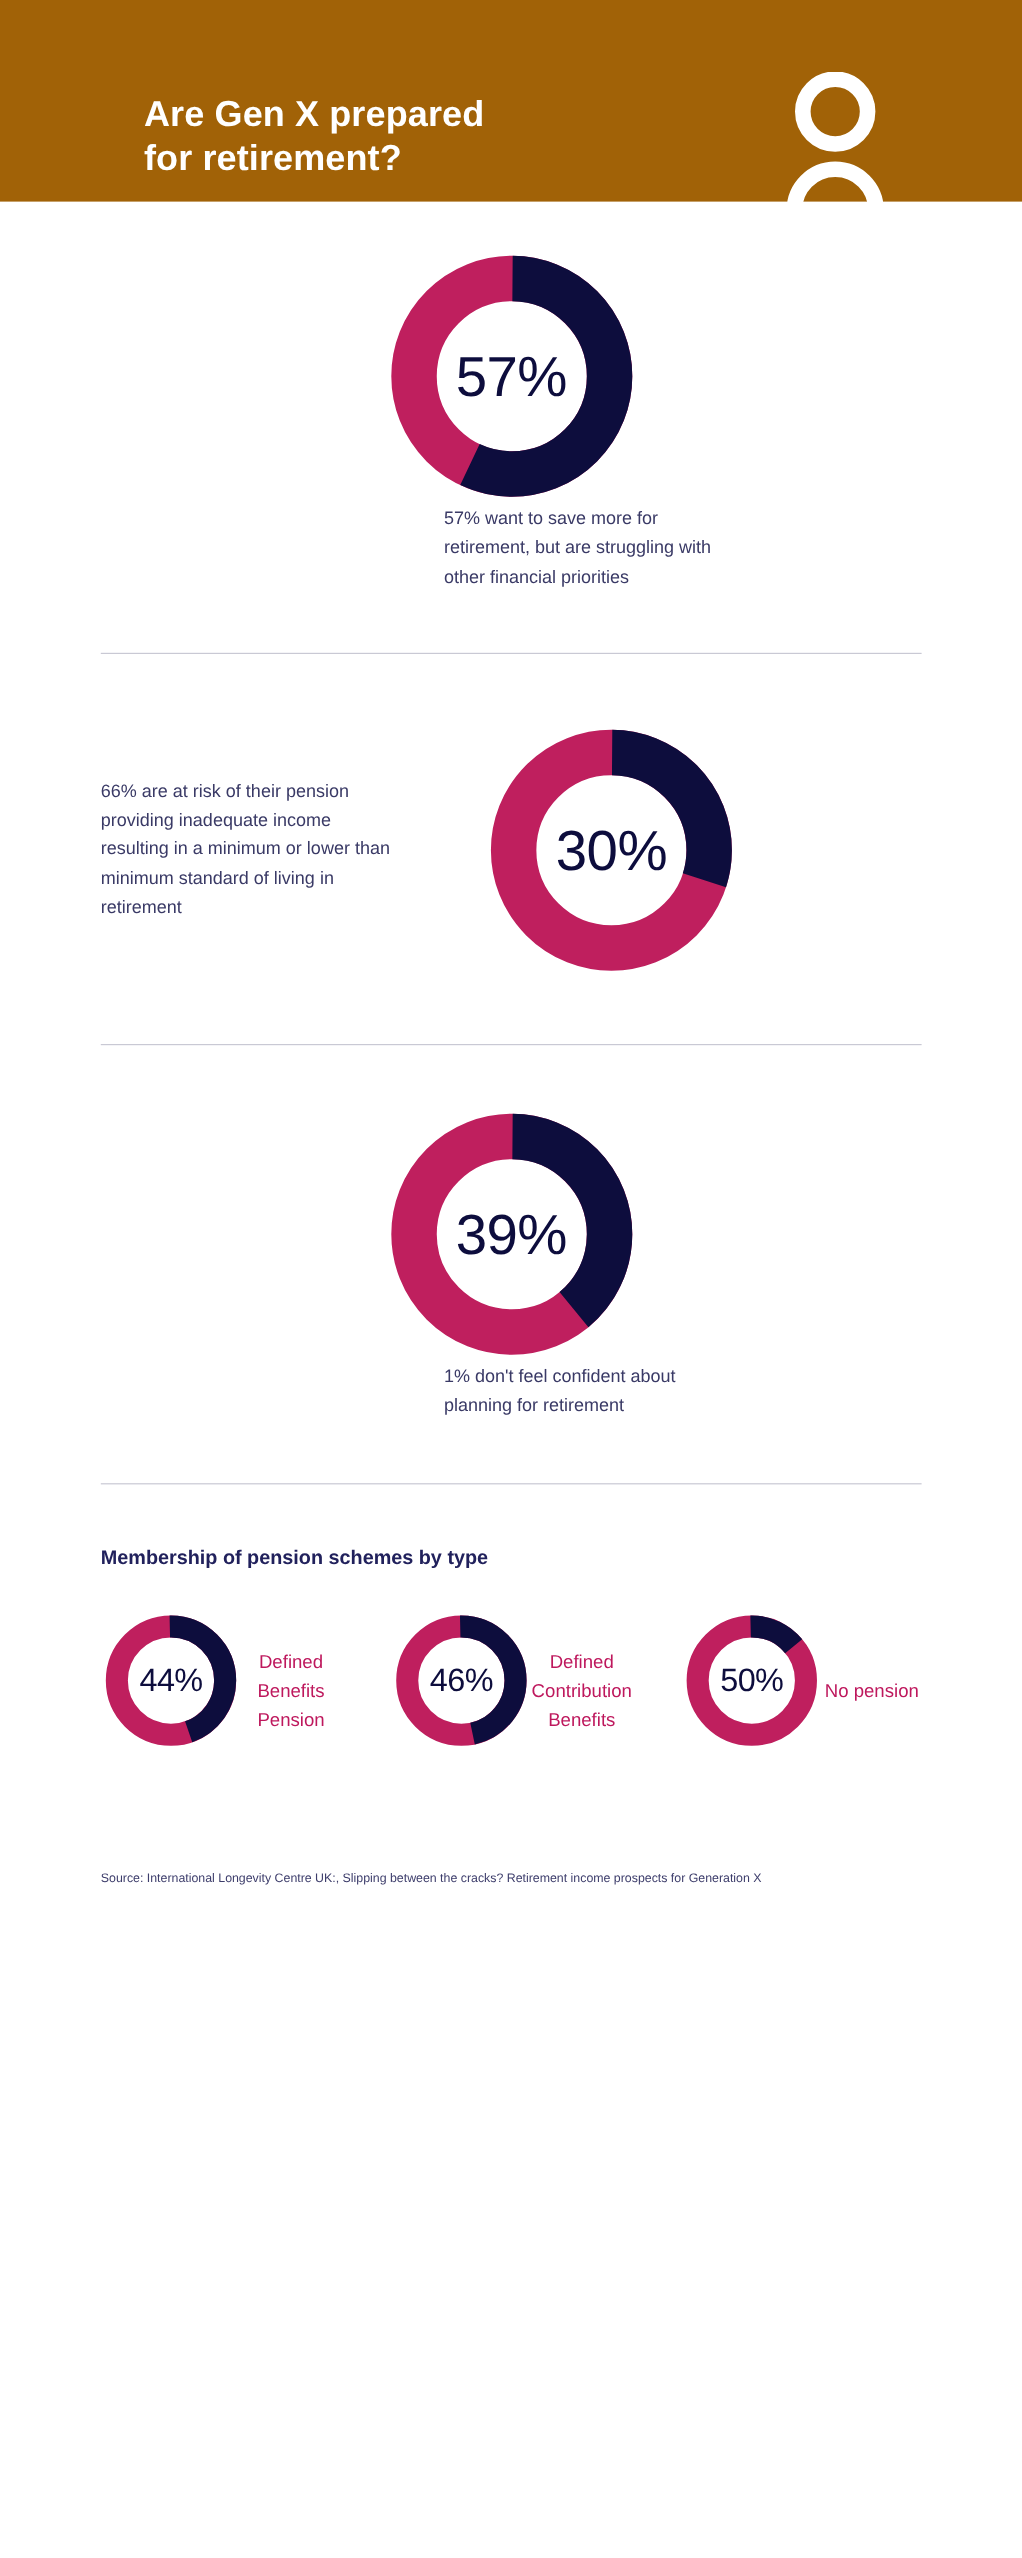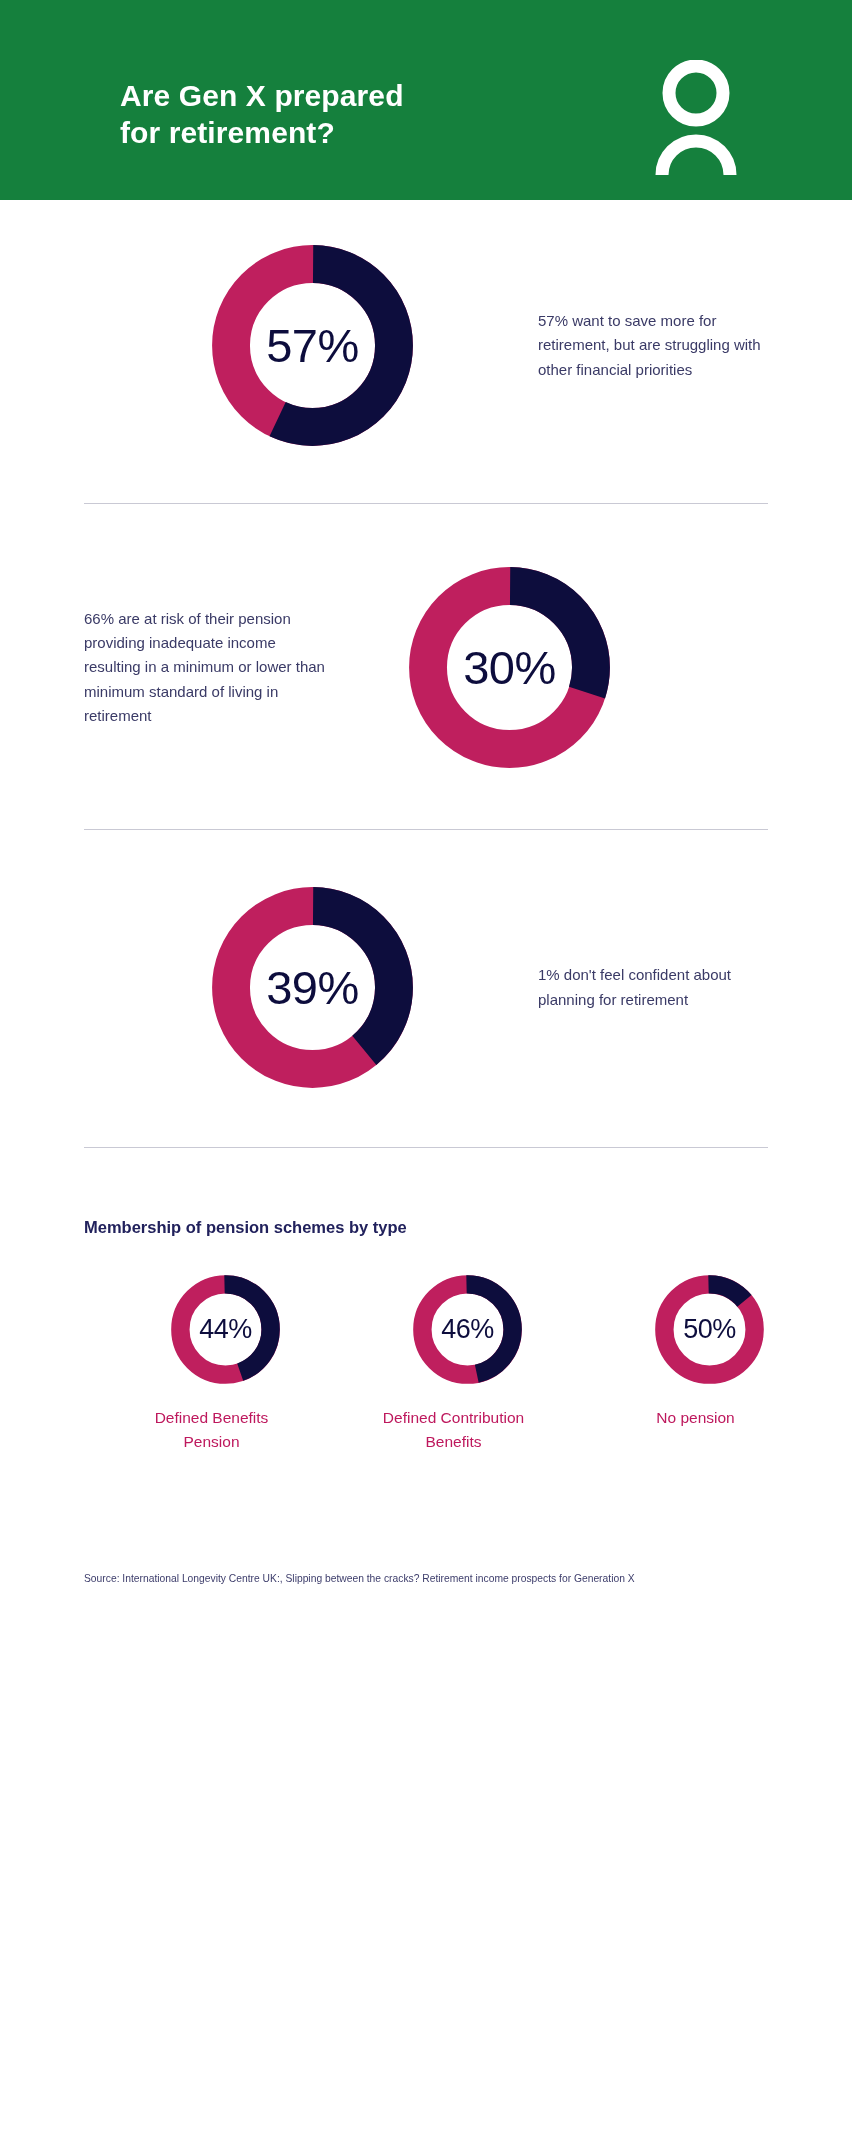--- a/index.html
+++ b/index.html
@@ -8,22 +8,22 @@
     width:852px; height:2132px;
     background:#ffffff;
     font-family:"Liberation Sans", sans-serif;
     color:#2e2e5c;
     overflow:hidden;
     position:relative;
   }
 
   
   .header {
-    width:852px; height:200px;
-    background:#15803d;
+    width:852px; height:168px;
+    background:#a16207;
     position:relative;
   }
   .header-title {
     position:absolute;
     left:120px; top:78px;
     font-size:30px;
     line-height:1.23;
     font-weight:700;
     color:#ffffff;
     letter-spacing:.1px;
@@ -45,21 +45,21 @@
     width:684px;
   }
 
   
   .row {
     display:flex;
     align-items:center;
     width:684px;
     margin:0 auto;
   }
-  .row.left-chart  { justify-content:flex-end; }
+  .row.left-chart  { justify-content:center;flex-direction:column; }
   .row.right-chart { justify-content:flex-start; }
 
   .donut-wrap { flex:0 0 auto; }
 
   .row-text {
     font-size:15px;
     line-height:1.62;
     color:#3a3a66;
   }
 
@@ -71,37 +71,37 @@
     left:0; top:0; right:0; bottom:0;
     display:flex; align-items:center; justify-content:center;
     font-weight:400;
     color:#0d0d3d;
     letter-spacing:-0.5px;
   }
   .donut.big .val   { font-size:47px; }
   .donut.small .val { font-size:27px; }
 
   
-  .scheme-section { width:684px; margin:18px auto; }
+  .scheme-section { width:684px; margin:0 auto; }
   .scheme-title {
     font-size:16.5px;
     font-weight:700;
     color:#21215c;
     margin-bottom:34px;
   }
   .scheme-row {
     display:flex;
     justify-content:space-between;
     align-items:flex-start;
   }
   .scheme-item {
     width:200px;
     display:flex;
-    flex-direction:column;
-    align-items:flex-end;
+    flex-direction:row;
+    align-items:center;
   }
   .scheme-label {
     margin-top:18px;
     font-size:15.5px;
     line-height:1.55;
     text-align:center;
     color:#be185d;
     width:145px;
   }
 

